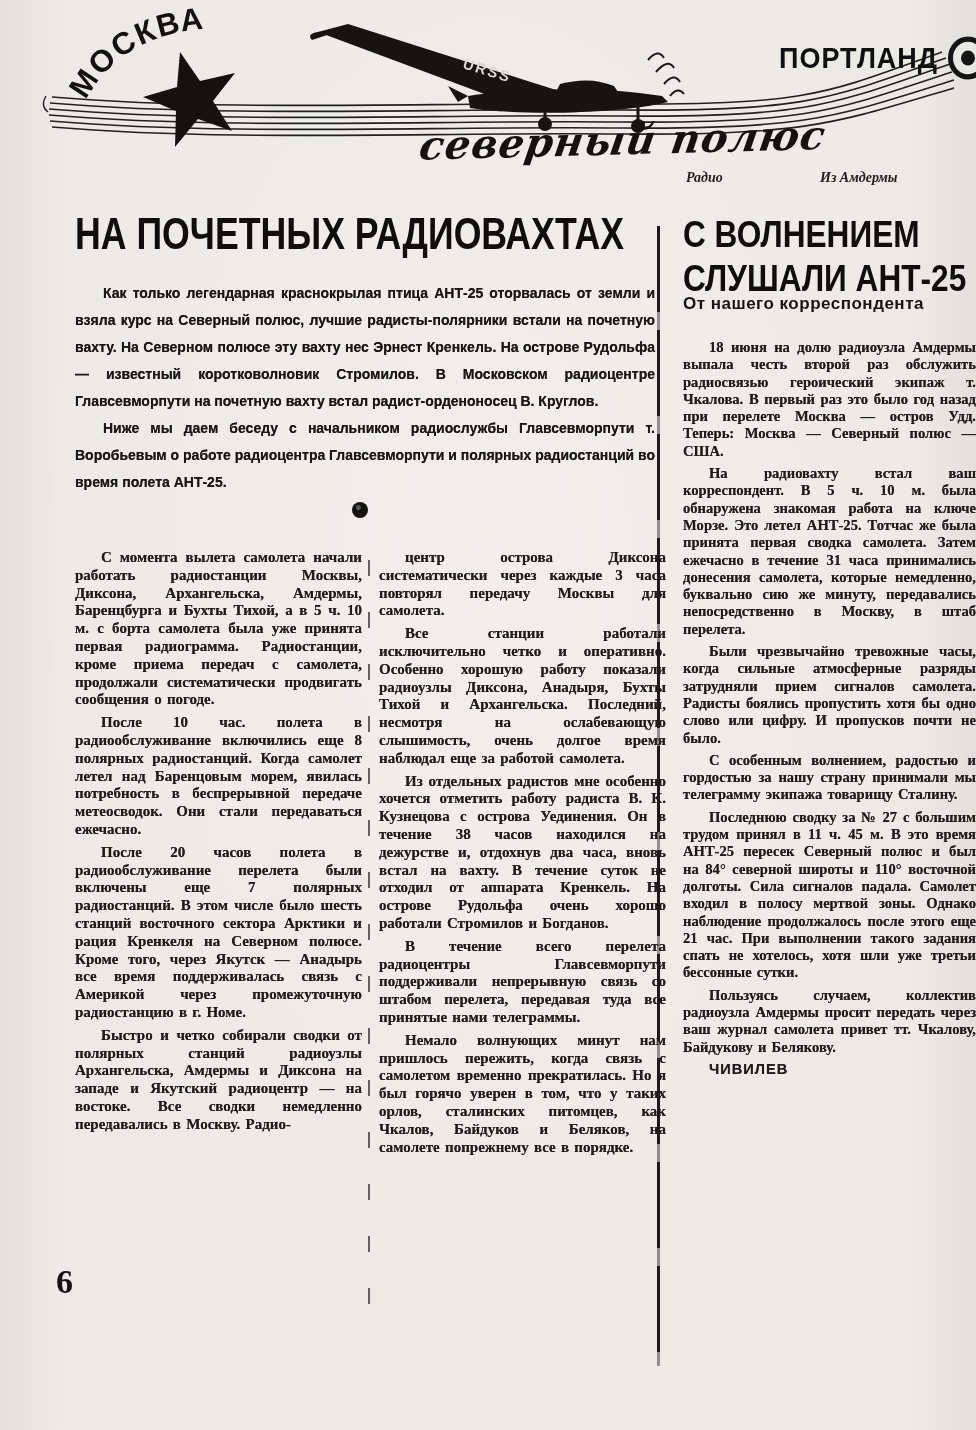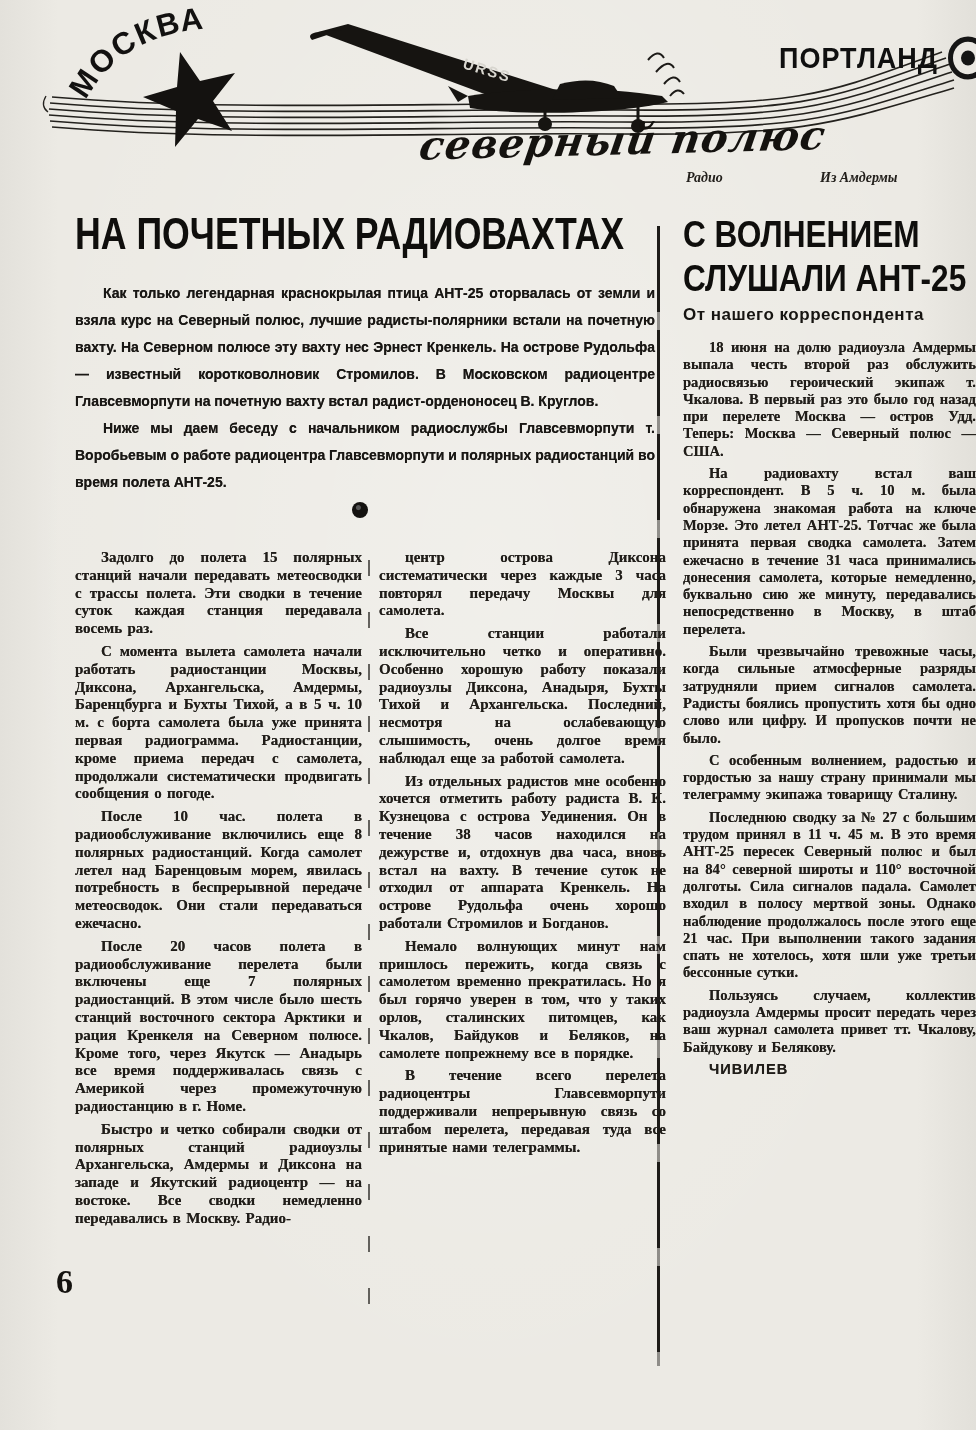--- a/index.html
+++ b/index.html
@@ -71,21 +71,21 @@
     word-spacing:1.5px;
   }
   
   .ra-title{
     position:absolute; left:683px; top:212px; margin:0;
     font-family:"Liberation Sans", sans-serif; font-weight:700; font-size:34px;
     line-height:42px; letter-spacing:0; color:#0f0e0c;
     transform:scaleX(.93) scaleY(1.06); transform-origin:left top; white-space:nowrap;
   }
   .ra-byline{
-    position:absolute; left:683px; top:305px; margin:0;
+    position:absolute; left:683px; top:294px; margin:0;
     font-family:"Liberation Sans", sans-serif; font-weight:700; font-size:17px;
     letter-spacing:.5px; color:#161411;
   }
   .ra-body{position:absolute; left:683px; top:339px; width:293px;}
   .ra-body p{font-size:14.6px; line-height:17.3px;}
   .ra-sign{
     margin:4px 32px 0 0; text-align:right; text-indent:0;
     font-family:"Liberation Sans", sans-serif; font-weight:700; font-size:21px;
     letter-spacing:1px; color:#14120f;
   }
@@ -162,33 +162,32 @@
   <h1 class="la-title">НА ПОЧЕТНЫХ РАДИОВАХТАХ</h1>
 
   <div class="la-lead">
     <p>Как только легендарная краснокрылая птица АНТ-25 оторвалась от земли и взяла курс на Северный полюс, лучшие радисты-полярники встали на почетную вахту. На Северном полюсе эту вахту нес Эрнест Кренкель. На острове Рудольфа — известный коротковолновик Стромилов. В Московском радиоцентре Главсевморпути на почетную вахту встал радист-орденоносец В. Круглов.</p>
     <p>Ниже мы даем беседу с начальником радиослужбы Главсевморпути т. Воробьевым о работе радиоцентра Главсевморпути и полярных радиостанций во время полета АНТ-25.</p>
   </div>
 
   <div class="ornament"></div>
 
   <div class="bodycol c1">
-    <p>Задолго до полета 15 полярных станций начали передавать метеосводки с трассы полета. Эти сводки в течение суток каждая станция передавала восемь раз.</p>
     <p>С момента вылета самолета начали работать радиостанции Москвы, Диксона, Архангельска, Амдермы, Баренцбурга и Бухты Тихой, а в 5 ч. 10 м. с борта самолета была уже принята первая радиограмма. Радиостанции, кроме приема передач с самолета, продолжали систематически продвигать сообщения о погоде.</p>
     <p>После 10 час. полета в радиообслуживание включились еще 8 полярных радиостанций. Когда самолет летел над Баренцовым морем, явилась потребность в беспрерывной передаче метеосводок. Они стали передаваться ежечасно.</p>
     <p>После 20 часов полета в радиообслуживание перелета были включены еще 7 полярных радиостанций. В этом числе было шесть станций восточного сектора Арктики и рация Кренкеля на Северном полюсе. Кроме того, через Якутск — Анадырь все время поддерживалась связь с Америкой через промежуточную радиостанцию в г. Номе.</p>
     <p>Быстро и четко собирали сводки от полярных станций радиоузлы Архангельска, Амдермы и Диксона на западе и Якутский радиоцентр — на востоке. Все сводки немедленно передавались в Москву. Радио-</p>
   </div>
 
   <div class="bodycol c2">
     <p>центр острова Диксона систематически через каждые 3 часа повторял передачу Москвы для самолета.</p>
     <p>Все станции работали исключительно четко и оперативно. Особенно хорошую работу показали радиоузлы Диксона, Анадыря, Бухты Тихой и Архангельска. Последний, несмотря на ослабевающую слышимость, очень долгое время наблюдал еще за работой самолета.</p>
     <p>Из отдельных радистов мне особенно хочется отметить работу радиста В. К. Кузнецова с острова Уединения. Он в течение 38 часов находился на дежурстве и, отдохнув два часа, вновь встал на вахту. В течение суток не отходил от аппарата Кренкель. На острове Рудольфа очень хорошо работали Стромилов и Богданов.</p>
+    <p>В течение всего перелета радиоцентры Главсевморпути поддерживали непрерывную связь со штабом перелета, передавая туда все принятые нами телеграммы.</p>
     <p>Немало волнующих минут нам пришлось пережить, когда связь с самолетом временно прекратилась. Но я был горячо уверен в том, что у таких орлов, сталинских питомцев, как Чкалов, Байдуков и Беляков, на самолете попрежнему все в порядке.</p>
-    <p>В течение всего перелета радиоцентры Главсевморпути поддерживали непрерывную связь со штабом перелета, передавая туда все принятые нами телеграммы.</p>
   </div>
 
   <div class="col-rule"></div>
   <div class="article-rule"></div>
 
   <h2 class="ra-title"><span>С ВОЛНЕНИЕМ</span><br><span>СЛУШАЛИ АНТ-25</span></h2>
 
   <p class="ra-byline">От нашего корреспондента</p>
 
   <div class="ra-body">

